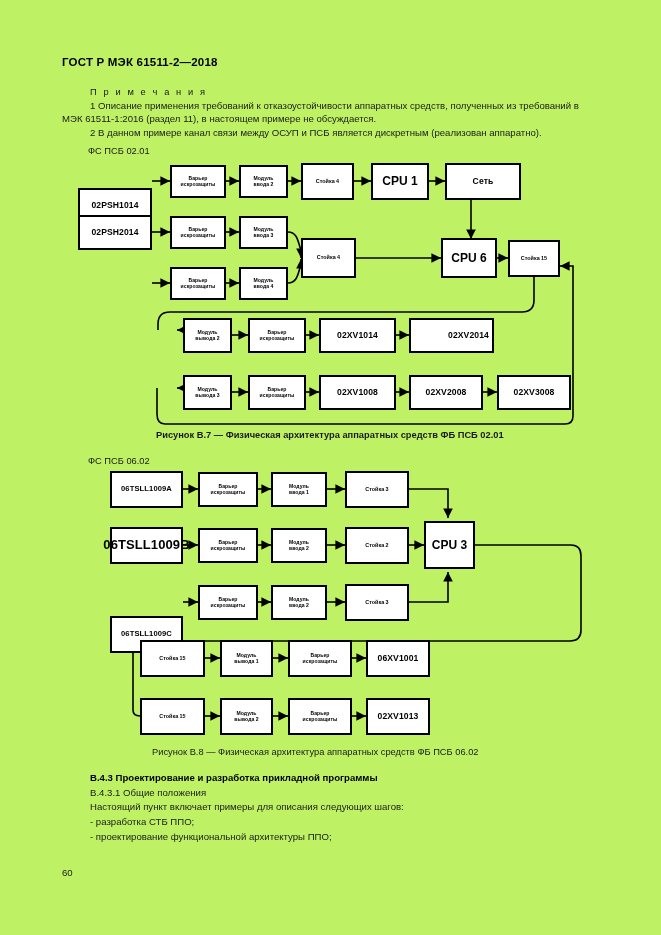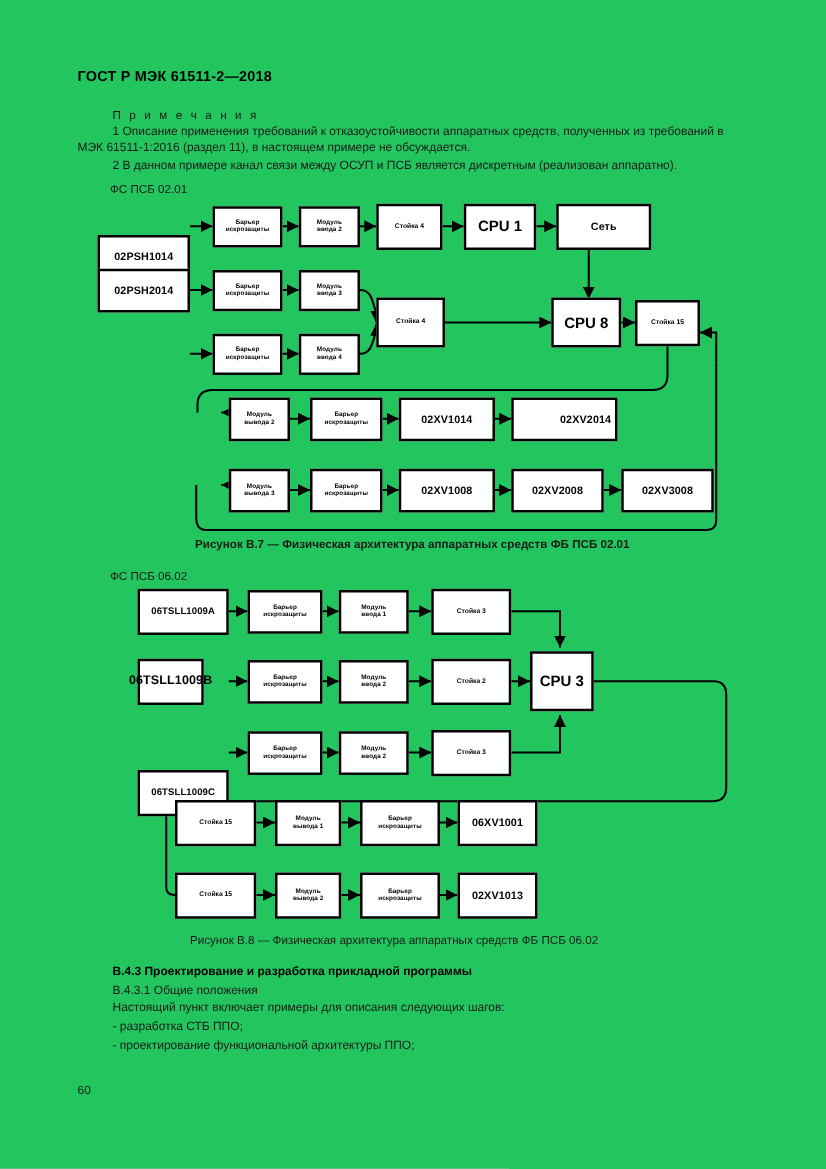--- a/index.html
+++ b/index.html
@@ -7,21 +7,21 @@
     padding: 0;
     background: #b8b8b8;
   }
   body {
     font-family: "Liberation Sans", sans-serif;
   }
   .page {
     position: relative;
     width: 661px;
     height: 935px;
-    background: #22c55e;
+    background: #bef264;
     overflow: hidden;
     margin: 0 auto;
   }
   .doc-header {
     position: absolute;
     left: 62px;
     top: 56px;
     font-size: 11.5px;
     font-weight: bold;
     letter-spacing: 0.2px;
@@ -206,21 +206,21 @@
         </span>
     </div>
     <div class="node tiny" style="left:239px; top:267px; width:49px;  height:33px;">
       <span>
           <span class="l2">Модуль</span>
           <span class="l2">ввода 4</span>
         </span>
     </div>
 
     <div class="node sm" style="left:301px; top:238px; width:55px;  height:40px;">Стойка 4</div>
-    <div class="node cpu" style="left:441px; top:238px; width:56px;  height:40px;">CPU 8</div>
+    <div class="node cpu" style="left:441px; top:238px; width:56px;  height:40px;">CPU 6</div>
     <div class="node sm" style="left:508px; top:240px; width:52px;  height:37px;">Стойка 15</div>
 
     <div class="node tiny" style="left:183px; top:318px; width:49px;  height:35px;">
       <span>
           <span class="l2">Модуль</span>
           <span class="l2">вывода 2</span>
         </span>
     </div>
     <div class="node tiny" style="left:248px; top:318px; width:58px;  height:35px;">
       <span>
@@ -298,21 +298,21 @@
         </span>
     </div>
     <div class="node tiny" style="left:271px; top:472px; width:56px;  height:35px;">
       <span>
           <span class="l2">Модуль</span>
           <span class="l2">ввода 1</span>
         </span>
     </div>
     <div class="node sm" style="left:345px; top:471px; width:64px;  height:37px;">Стойка 3</div>
 
-    <div class="node big" style="left:110px; top:527px; width:53px;  height:37px; font-size:10px;">06TSLL1009B</div>
+    <div class="node big" style="left:110px; top:527px; width:73px;  height:37px; font-size:13px;">06TSLL1009B</div>
     <div class="node tiny" style="left:198px; top:528px; width:60px;  height:35px;">
       <span>
           <span class="l2">Барьер</span>
           <span class="l2">искрозащиты</span>
         </span>
     </div>
     <div class="node tiny" style="left:271px; top:528px; width:56px;  height:35px;">
       <span>
           <span class="l2">Модуль</span>
           <span class="l2">ввода 2</span>

